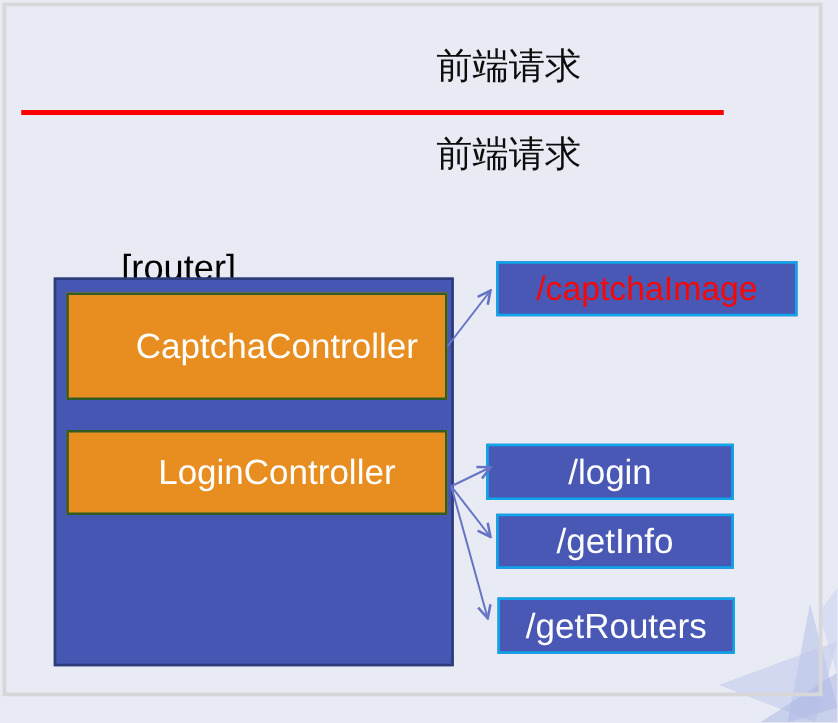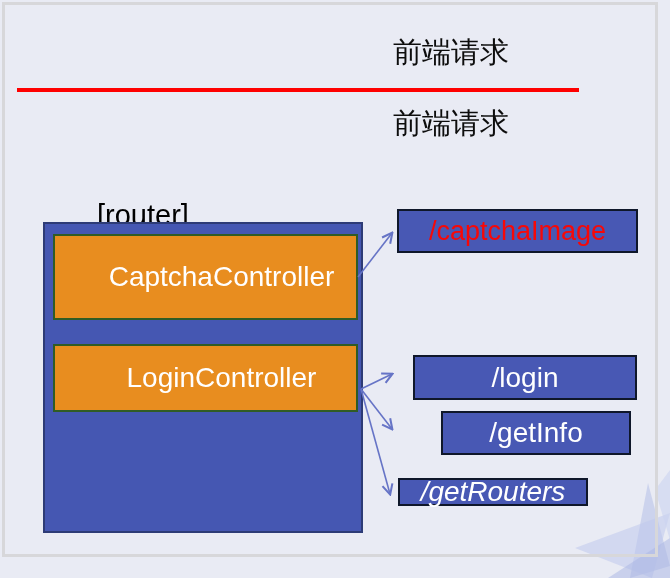--- a/index.html
+++ b/index.html
@@ -32,21 +32,20 @@
     z-index: 2;
     pointer-events: none;
   }
 
   .cn-title {
     position: absolute;
     z-index: 3;
     font-size: 29px;
     color: #0d0d0d;
     white-space: nowrap;
-    margin-left: 44px;
   }
   #red-divider {
     position: absolute;
     left: 17px; top: 88px;
     width: 562px; height: 4px;
     background: #fe0000;
     z-index: 3;
   }
   #dispatcher-label {
     position: absolute;
@@ -89,38 +88,38 @@
     white-space: nowrap;
     padding-left: 32px;
   }
   #captcha-controller { top: 234px; height: 86px; }
   #login-controller   { top: 344px; height: 68px; }
 
   .endpoint-box {
     position: absolute;
     box-sizing: border-box;
     background: #4858b4;
-    border: 2px solid #0f172a;
+    border: 2px solid #0ea5e9;
     color: #ffffff;
     font-size: 28px;
     display: flex;
     align-items: center;
     justify-content: center;
     z-index: 4;
     white-space: nowrap;
   }
   #ep-captcha-image {
     left: 397px; top: 209px;
     width: 241px; height: 44px;
     color: #f70808;
     font-size: 27px;
   }
-  #ep-login      { left: 413px; top: 355px; width: 224px; height: 45px; }
-  #ep-get-info   { left: 397px; top: 411px; width: 190px; height: 44px; margin-left: 44px; }
-  #ep-get-routers{ left: 398px; top: 478px; width: 190px; height: 28px; font-style: italic; }
+  #ep-login      { left: 389px; top: 355px; width: 198px; height: 45px; }
+  #ep-get-info   { left: 397px; top: 411px; width: 190px; height: 44px; }
+  #ep-get-routers{ left: 398px; top: 478px; width: 190px; height: 45px; }
 
   #flow-arrows {
     position: absolute;
     left: 0; top: 0;
     width: 670px; height: 578px;
     z-index: 5;
     pointer-events: none;
   }
 </style>
 </head>

